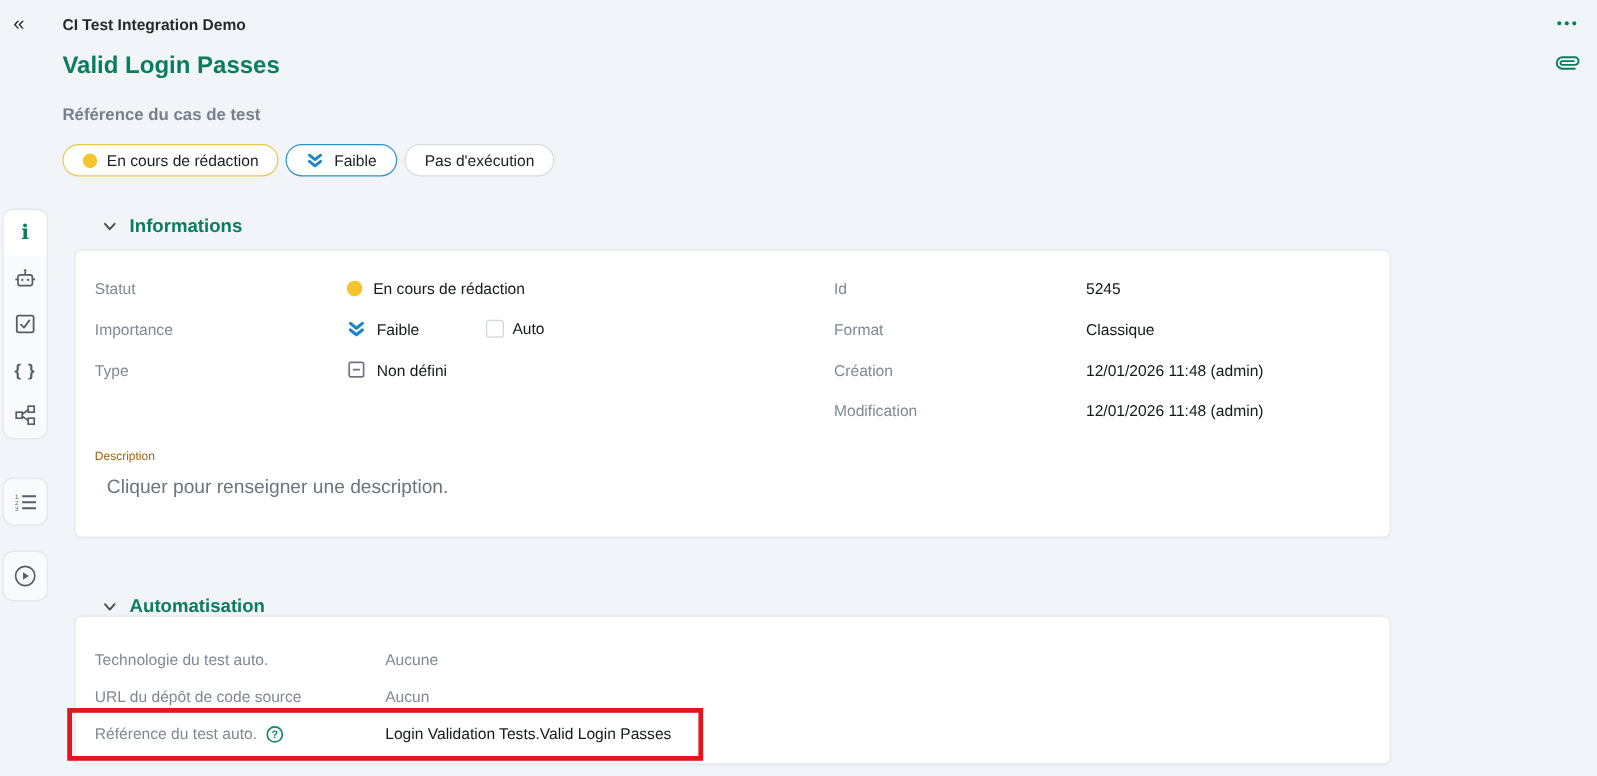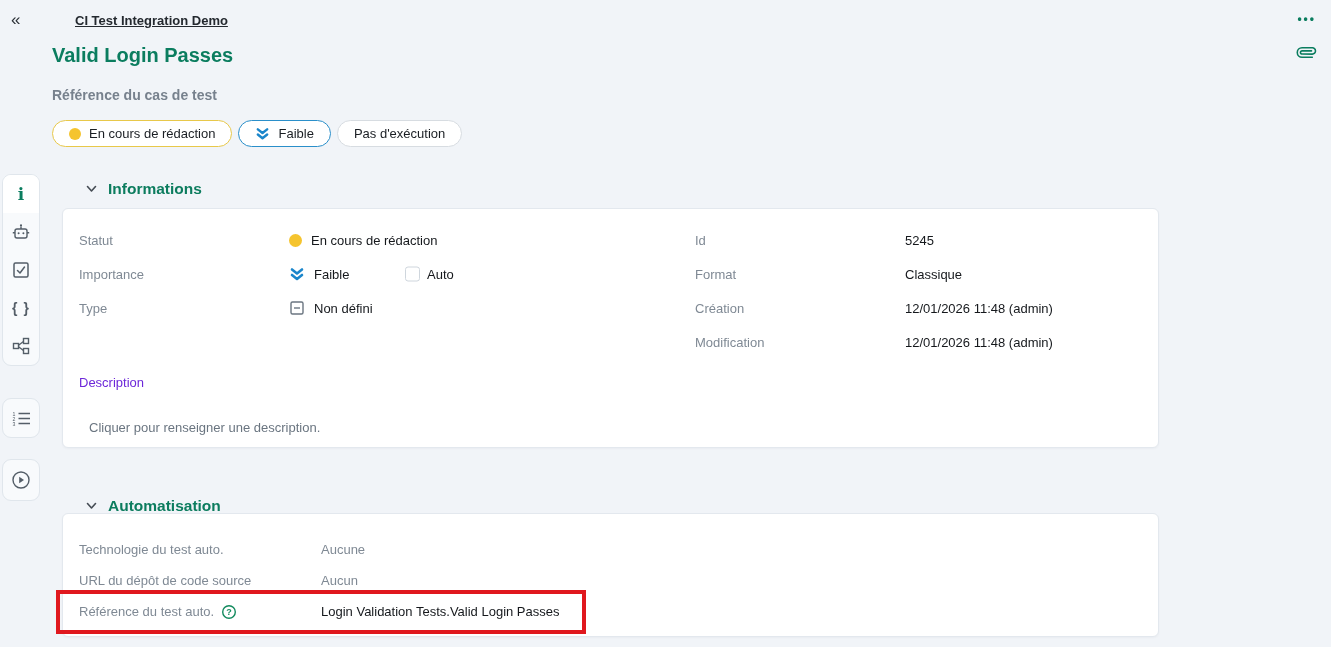--- a/index.html
+++ b/index.html
@@ -13,21 +13,21 @@
   .page { position: relative; width: 1331px; height: 647px; }
 
   
   .collapse-btn {
     position: absolute; left: 11px; top: 11px;
     font-size: 17px; color: #2b3036; cursor: pointer; line-height: 1;
   }
   .breadcrumb {
     position: absolute; left: 52px; top: 13px;
     font-size: 13px; font-weight: 600; color: #24292f;
-    text-decoration: underline; cursor: pointer; margin-left: 23px;
+    cursor: pointer;
   }
   .page-title {
     position: absolute; left: 52px; top: 44px;
     font-size: 20px; font-weight: 700; color: #0b7d5f;
   }
   .page-subtitle {
     position: absolute; left: 52px; top: 87px;
     font-size: 14px; font-weight: 700; color: #77818d;
   }
   .menu-dots {
@@ -105,24 +105,24 @@
     position: absolute; left: 326px; top: 50%; transform: translateY(-50%);
     display: flex; align-items: flex-end; gap: 7px; cursor: pointer;
   }
   .checkbox {
     width: 15px; height: 15px; background: #fff;
     border: 1px solid #cfd6dd; border-radius: 3px;
   }
   .auto-check-label { font-size: 13px; color: #15181c; }
 
   .desc-block { position: absolute; left: 16px; top: 166px; }
-  .desc-label { font-size: 13px; color: #6d28d9; }
+  .desc-label { font-size: 10px; color: #a16207; }
   .desc-placeholder {
-    margin-top: 30px; padding-left: 10px;
-    font-size: 13px; color: #6a7580; cursor: pointer;
+    margin-top: 12px; padding-left: 10px;
+    font-size: 16px; color: #6a7580; cursor: pointer;
   }
 
   .auto-rows { position: absolute; left: 16px; top: 20px; right: 16px; }
   .auto-row { height: 31px; display: flex; align-items: center; }
   .auto-label { flex: 0 0 242px; font-size: 13px; color: #7f8994; display: flex; align-items: center; gap: 7px; }
   .auto-label .label-text { white-space: nowrap; }
   .auto-value-muted { font-size: 13px; color: #7f8994; }
   .auto-value-dark  { font-size: 13px; color: #15181c; }
   .help-icon { display: inline-flex; cursor: pointer; }
 

